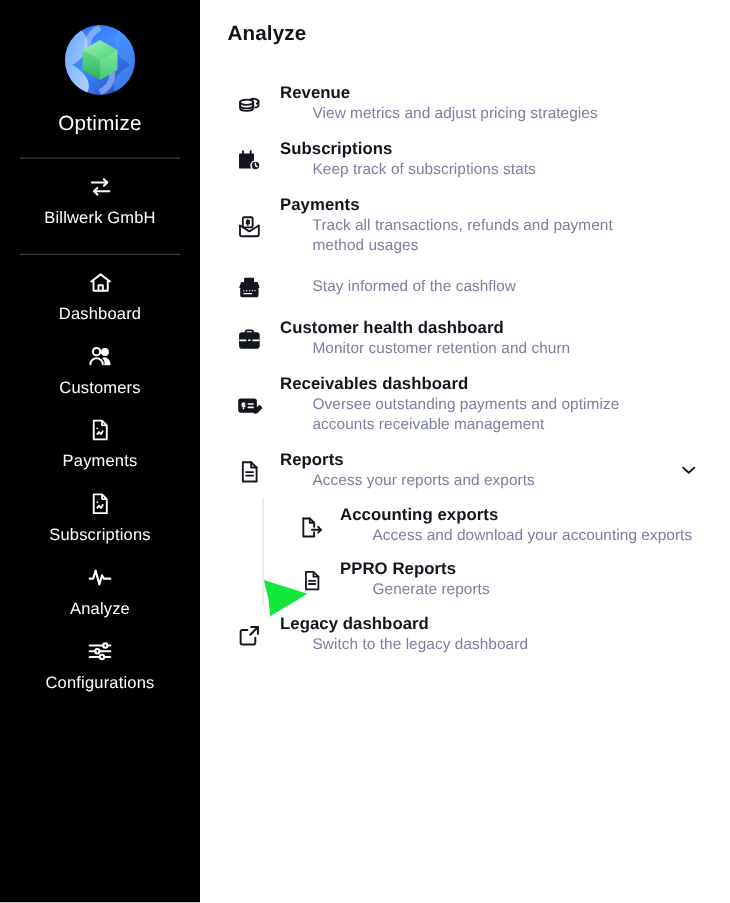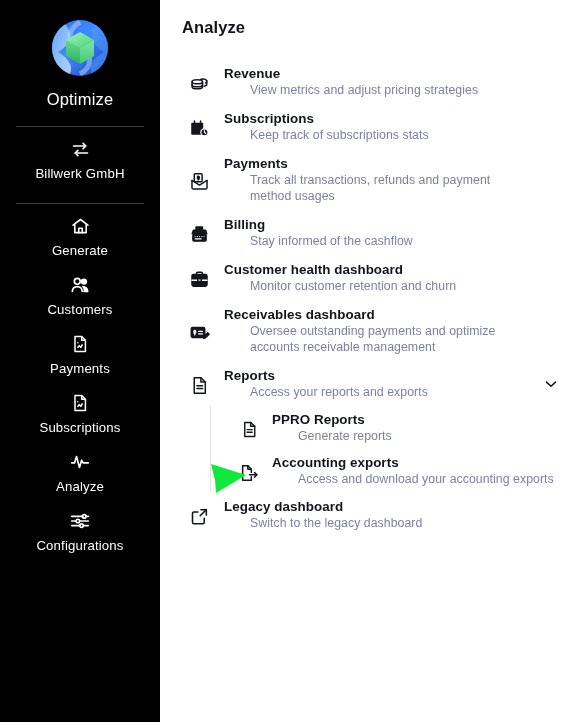--- a/index.html
+++ b/index.html
@@ -200,21 +200,21 @@
     <div class="divider"></div>
 
     <div class="nav-item">
       <span class="nav-icon">
         <svg width="21" height="21" viewBox="0 0 24 24" fill="none" stroke="#ffffff" stroke-width="1.8" stroke-linecap="round" stroke-linejoin="round">
           <path d="M3.5 10.5L12 4l8.5 6.5"></path>
           <path d="M5.5 10v9h13v-9"></path>
           <path d="M10 19v-5h4v5"></path>
         </svg>
       </span>
-      <span class="nav-label">Generate</span>
+      <span class="nav-label">Dashboard</span>
     </div>
 
     <div class="nav-item">
       <span class="nav-icon">
         <svg width="22" height="22" viewBox="0 0 24 24" fill="none" stroke="#ffffff" stroke-width="1.8" stroke-linecap="round" stroke-linejoin="round">
           <circle cx="9" cy="8" r="3.2"></circle>
           <path d="M3.6 19c0-3.1 2.4-5.3 5.4-5.3s5.4 2.2 5.4 5.3"></path>
           <circle cx="16.3" cy="8.3" r="2.6" fill="#ffffff"></circle>
           <path d="M15 13.9c2.6-.2 5.4 1.5 5.4 5.1h-4" fill="#ffffff"></path>
         </svg>
@@ -337,21 +337,20 @@
               <path d="M7 14.4h.01"></path>
                 <path d="M9.6 14.4h.01"></path>
                 <path d="M12.2 14.4h.01"></path>
               <path d="M14.8 14.4h.01"></path>
                 <path d="M17.2 14.4h.01"></path>
               <path d="M7 17h7"></path>
             </g>
           </svg>
         </span>
         <div class="m-text">
-          <div class="m-title">Billing</div>
           <div class="m-sub">Stay informed of the cashflow</div>
         </div>
       </div>
 
       <div class="menu-row">
         <span class="m-icon">
           <svg width="21" height="21" viewBox="0 0 24 24" fill="none" stroke="#14161e" stroke-width="1.7" stroke-linecap="round" stroke-linejoin="round">
             <path d="M8.6 6.4V5.2c0-.8.6-1.4 1.4-1.4h4c.8 0 1.4.6 1.4 1.4v1.2"></path>
             <rect x="3.4" y="6.4" width="17.2" height="13.4" rx="2" fill="#14161e"></rect>
             <path d="M3.4 12.8h17.2" stroke="#ffffff" stroke-width="1.6"></path>
@@ -396,52 +395,52 @@
           <div class="m-sub">Access your reports and exports</div>
         </div>
         <span class="chevron">
           <svg width="18" height="18" viewBox="0 0 24 24" fill="none" stroke="#14161e" stroke-width="2" stroke-linecap="round" stroke-linejoin="round">
             <path d="M6 9.5l6 5.5 6-5.5"></path>
           </svg>
         </span>
       </div>
 
       <div class="submenu">
-
-        <div class="menu-row">
-          <span class="m-icon">
-            <svg width="19" height="19" viewBox="0 0 24 24" fill="none" stroke="#14161e" stroke-width="1.8" stroke-linejoin="round" stroke-linecap="round">
-              <path d="M6 3.2h7.6L18.6 8v12.8H6z"></path>
-              <path d="M13.6 3.2V8h5"></path>
-              <path d="M9 12.2h6.4"></path>
-                <path d="M9 15.4h6.4"></path>
-            </svg>
-          </span>
-          <div class="m-text">
-            <div class="m-title">PPRO Reports</div>
-            <div class="m-sub">Generate reports</div>
-          </div>
-        </div>
 
         <div class="menu-row">
           <span class="m-icon">
             <svg width="20" height="20" viewBox="0 0 24 24" fill="none" stroke="#14161e" stroke-width="1.8" stroke-linejoin="round" stroke-linecap="round">
               <path d="M4.4 3.4h6.4L14.8 7.4v4"></path>
               <path d="M4.4 3.4v17.2h10.4v-4"></path>
               <path d="M10.6 3.4v4h4.2"></path>
               <path d="M12.6 14.2h8.6"></path>
               <path d="M18.6 11.4l2.8 2.8-2.8 2.8"></path>
             </svg>
           </span>
           <div class="m-text">
             <div class="m-title">Accounting exports</div>
             <div class="m-sub">Access and download your accounting exports</div>
           </div>
         </div>
 
+        <div class="menu-row">
+          <span class="m-icon">
+            <svg width="19" height="19" viewBox="0 0 24 24" fill="none" stroke="#14161e" stroke-width="1.8" stroke-linejoin="round" stroke-linecap="round">
+              <path d="M6 3.2h7.6L18.6 8v12.8H6z"></path>
+              <path d="M13.6 3.2V8h5"></path>
+              <path d="M9 12.2h6.4"></path>
+                <path d="M9 15.4h6.4"></path>
+            </svg>
+          </span>
+          <div class="m-text">
+            <div class="m-title">PPRO Reports</div>
+            <div class="m-sub">Generate reports</div>
+          </div>
+        </div>
+
       </div>
 
       <div class="menu-row">
         <span class="m-icon">
           <svg width="21" height="21" viewBox="0 0 24 24" fill="none" stroke="#14161e" stroke-width="1.8" stroke-linecap="round" stroke-linejoin="round">
             <path d="M13.6 4.2h6.2v6.2"></path>
             <path d="M19.8 4.2l-7 7"></path>
             <path d="M17.4 14v4.6c0 .9-.7 1.6-1.6 1.6H5.6c-.9 0-1.6-.7-1.6-1.6V8.4c0-.9.7-1.6 1.6-1.6h4.6"></path>
           </svg>
         </span>

